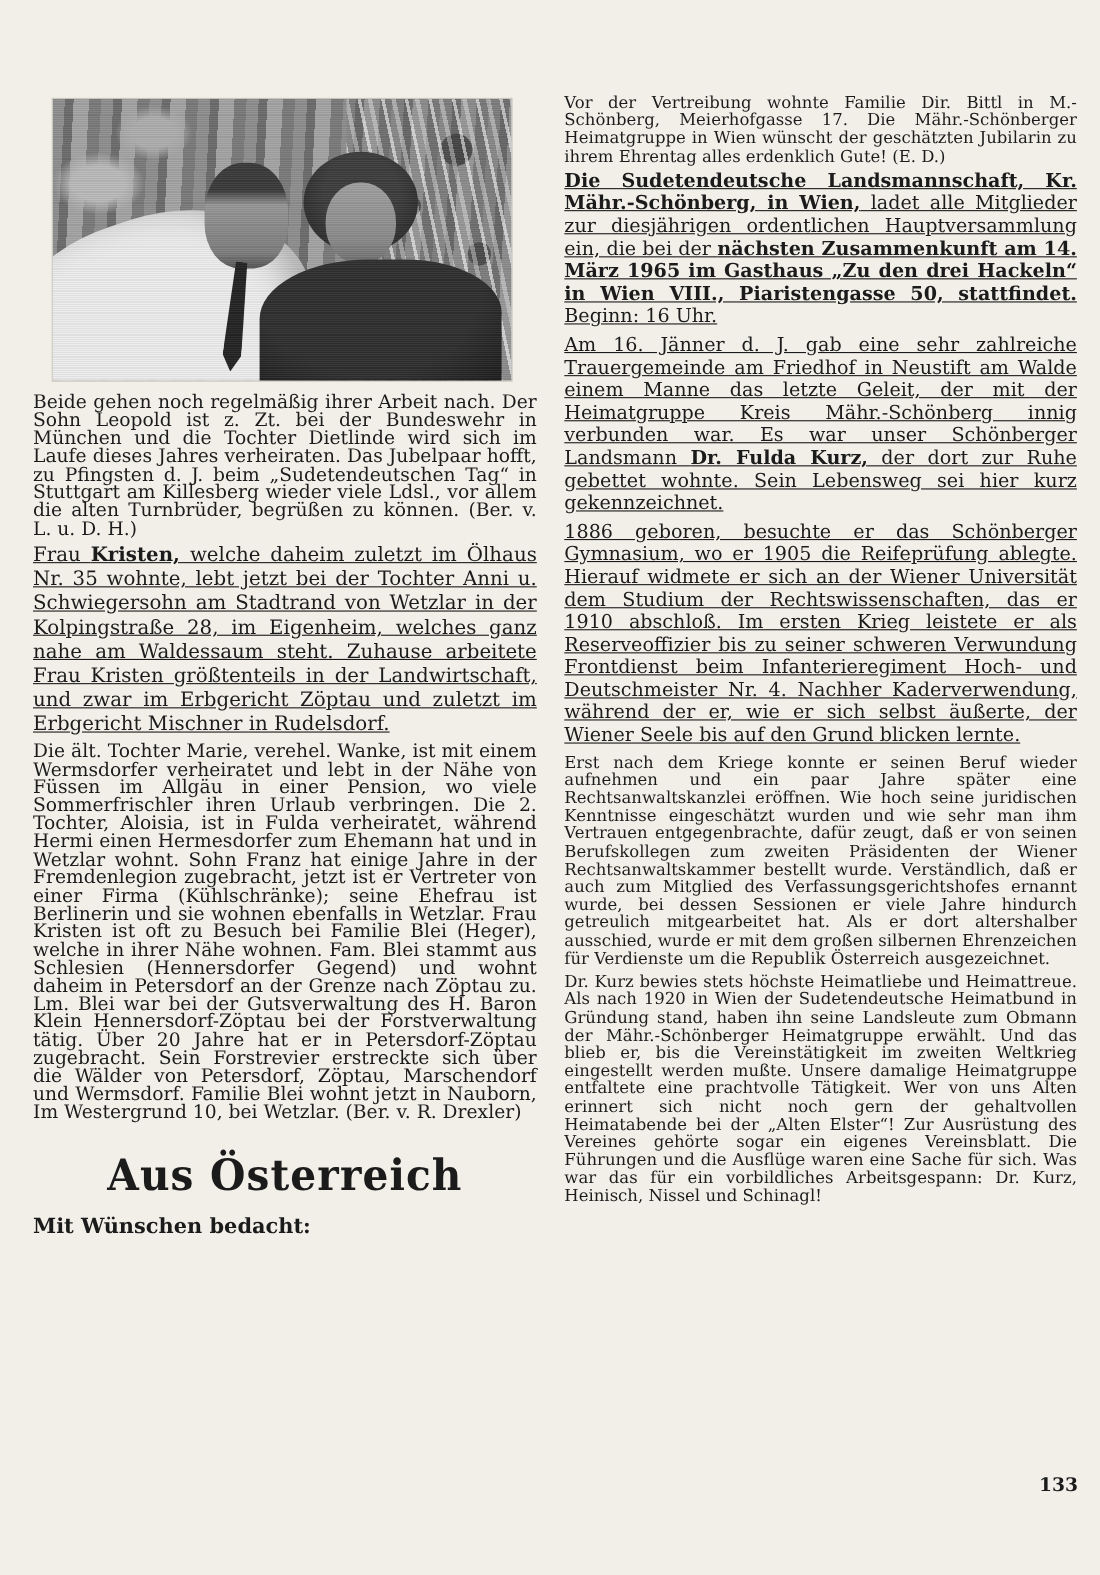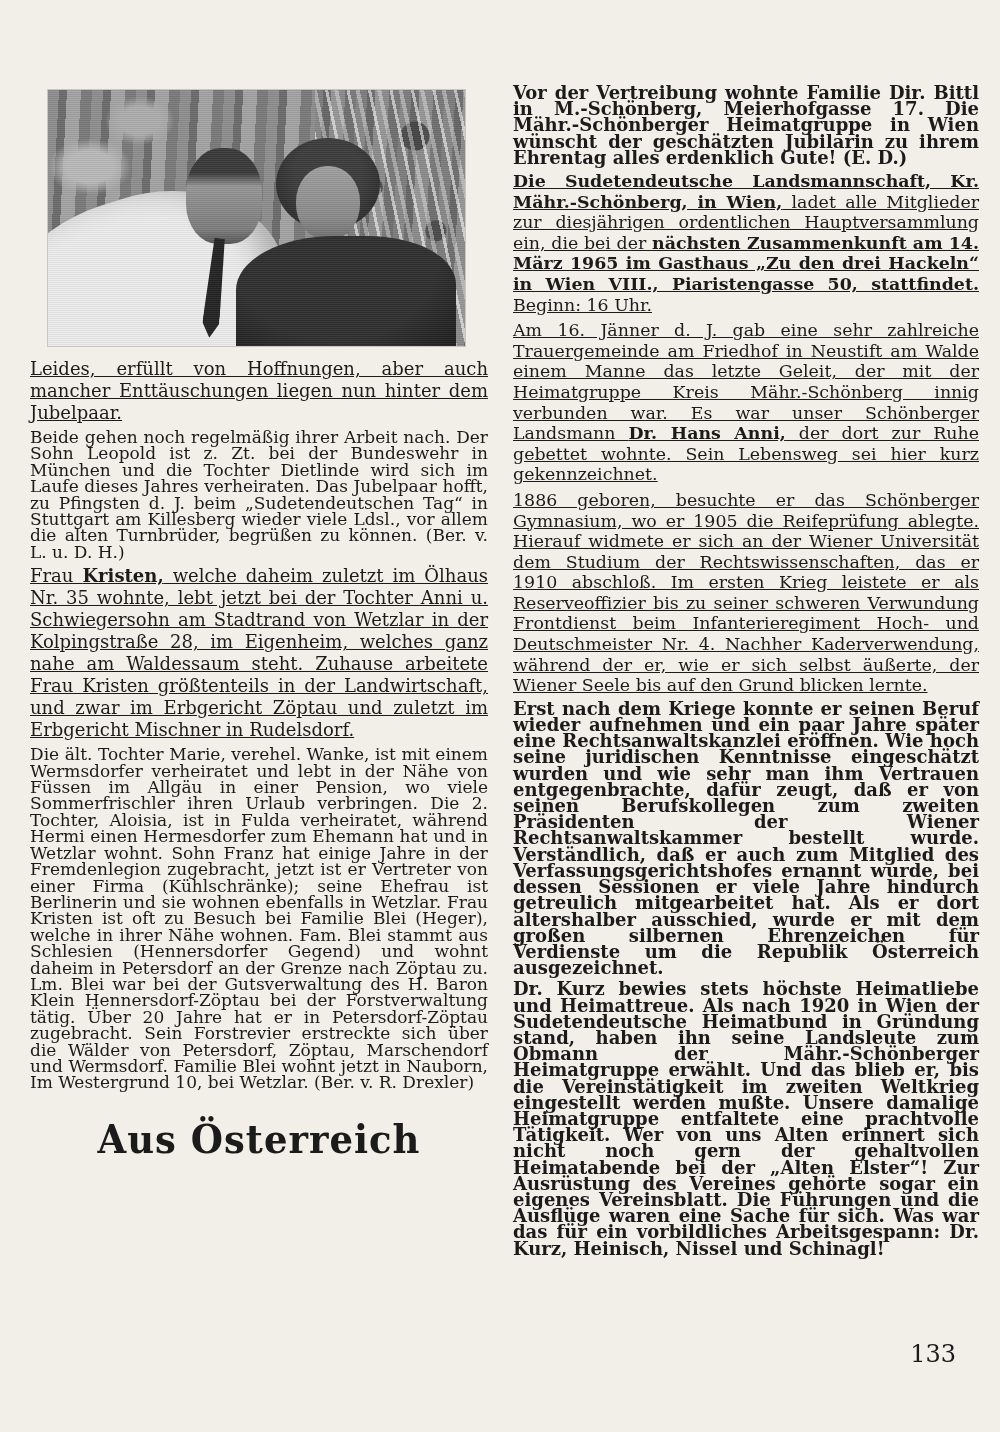--- a/index.html
+++ b/index.html
@@ -13,21 +13,21 @@
     overflow:hidden;
   }
   .col { position:absolute; top:85px; }
   .col-left  { left:30px;  width:458px; }
   .col-right { left:513px; width:466px; }
 
   p { margin:0; text-align:justify; }
   p.large { font-size:18px;   line-height:22px;   margin-bottom:5px;text-decoration:underline; }
   p.small { font-size:17px; line-height:16.4px; margin-bottom:5px; }
   .col-right p.large { font-size:17.4px; line-height:20.6px; }
-  .col-right p.small { font-size:18px; line-height:16.2px;font-weight:bold; }
+  .col-right p.small { font-size:15px; line-height:16.2px; }
   b { font-weight:bold; }
 
   
   .photo {
     position:relative;
     width:417px; height:256px;
     margin:5px 0 12px 18px;
     background:
       radial-gradient(circle at 88% 18%, #3c3c3c 0 14px, rgba(0,0,0,0) 15px),
       radial-gradient(circle at 78% 38%, #4a4a4a 0 9px, rgba(0,0,0,0) 10px),
@@ -84,63 +84,63 @@
   .heading-fraktur {
     font-family:"DejaVu Serif", serif;
     font-size:37px; font-weight:900;
     text-align:center; letter-spacing:1px;
     margin:26px 0 14px 0;
     transform:scaleY(1.06);
   }
   .subheading { font-size:19px; font-weight:bold; margin-bottom:9px; text-align:left; }
 
   .page-number {
-    position:absolute; right:44px; top:1340px;
-    font-size:24px; font-weight:normal;
+    position:absolute; right:20px; top:1340px;
+    font-size:17px; font-weight:bold;
   }
 </style>
 </head>
 <body>
 
 <div class="page">
 
   <div class="col col-left">
 
     <div class="photo">
       <div class="tinsel"></div>
       <div class="man-shirt"></div>
       <div class="man-face"></div>
       <div class="man-tie"></div>
       <div class="woman-hair"></div>
       <div class="woman-face"></div>
       <div class="woman-body"></div>
       <div class="grain"></div>
     </div>
 
-    <p class="large caption">Leides, erfüllt von Hoffnungen, aber auch mancher Enttäuschungen liegen nun hinter dem Jubelpaar.</p>
 
     <p class="small">Beide gehen noch regelmäßig ihrer Arbeit nach. Der Sohn Leopold ist z. Zt. bei der Bundeswehr in München und die Tochter Dietlinde wird sich im Laufe dieses Jahres verheiraten. Das Jubelpaar hofft, zu Pfingsten d. J. beim „Sudetendeutschen Tag“ in Stuttgart am Killesberg wieder viele Ldsl., vor allem die alten Turnbrüder, begrüßen zu können. (Ber. v. L. u. D. H.)</p>
 
     <p class="large"><span>Frau </span><b>Kristen,</b><span> welche daheim zuletzt im Ölhaus Nr. 35 wohnte, lebt jetzt bei der Tochter Anni u. Schwiegersohn am Stadtrand von Wetzlar in der Kolpingstraße 28, im Eigenheim, welches ganz nahe am Waldessaum steht. Zuhause arbeitete Frau Kristen größtenteils in der Landwirtschaft, und zwar im Erbgericht Zöptau und zuletzt im Erbgericht Mischner in Rudelsdorf.</span></p>
 
     <p class="small">Die ält. Tochter Marie, verehel. Wanke, ist mit einem Wermsdorfer verheiratet und lebt in der Nähe von Füssen im Allgäu in einer Pension, wo viele Sommerfrischler ihren Urlaub verbringen. Die 2. Tochter, Aloisia, ist in Fulda verheiratet, während Hermi einen Hermesdorfer zum Ehemann hat und in Wetzlar wohnt. Sohn Franz hat einige Jahre in der Fremdenlegion zugebracht, jetzt ist er Vertreter von einer Firma (Kühlschränke); seine Ehefrau ist Berlinerin und sie wohnen ebenfalls in Wetzlar. Frau Kristen ist oft zu Besuch bei Familie Blei (Heger), welche in ihrer Nähe wohnen. Fam. Blei stammt aus Schlesien (Hennersdorfer Gegend) und wohnt daheim in Petersdorf an der Grenze nach Zöptau zu. Lm. Blei war bei der Gutsverwaltung des H. Baron Klein Hennersdorf-Zöptau bei der Forstverwaltung tätig. Über 20 Jahre hat er in Petersdorf-Zöptau zugebracht. Sein Forstrevier erstreckte sich über die Wälder von Petersdorf, Zöptau, Marschendorf und Wermsdorf. Familie Blei wohnt jetzt in Nauborn, Im Westergrund 10, bei Wetzlar. (Ber. v. R. Drexler)</p>
 
     <div class="heading-fraktur">Aus Österreich</div>
 
+    <div class="subheading">Mit Wünschen bedacht:</div>
 
   </div>
 
   <div class="col col-right">
 
     <p class="small">Vor der Vertreibung wohnte Familie Dir. Bittl in M.-Schönberg, Meierhofgasse 17. Die Mähr.-Schönberger Heimatgruppe in Wien wünscht der geschätzten Jubilarin zu ihrem Ehrentag alles erdenklich Gute! (E. D.)</p>
 
     <p class="large"><b>Die Sudetendeutsche Landsmannschaft, Kr. Mähr.-Schönberg, in Wien,</b><span> ladet alle Mitglieder zur diesjährigen ordentlichen Hauptversammlung ein, die bei der </span><b>nächsten Zusammenkunft am 14. März 1965 im Gasthaus „Zu den drei Hackeln“ in Wien VIII., Piaristengasse 50, stattfindet.</b><span> Beginn: 16 Uhr.</span></p>
 
 
-    <p class="large"><span>Am 16. Jänner d. J. gab eine sehr zahlreiche Trauergemeinde am Friedhof in Neustift am Walde einem Manne das letzte Geleit, der mit der Heimatgruppe Kreis Mähr.-Schönberg innig verbunden war. Es war unser Schönberger Landsmann </span><b>Dr. Hans Anni,</b><span> der dort zur Ruhe gebettet wohnte. Sein Lebensweg sei hier kurz gekennzeichnet.</span></p>
+    <p class="large"><span>Am 16. Jänner d. J. gab eine sehr zahlreiche Trauergemeinde am Friedhof in Neustift am Walde einem Manne das letzte Geleit, der mit der Heimatgruppe Kreis Mähr.-Schönberg innig verbunden war. Es war unser Schönberger Landsmann </span><b>Dr. Fulda Kurz,</b><span> der dort zur Ruhe gebettet wohnte. Sein Lebensweg sei hier kurz gekennzeichnet.</span></p>
 
     <p class="large">1886 geboren, besuchte er das Schönberger Gymnasium, wo er 1905 die Reifeprüfung ablegte. Hierauf widmete er sich an der Wiener Universität dem Studium der Rechtswissenschaften, das er 1910 abschloß. Im ersten Krieg leistete er als Reserveoffizier bis zu seiner schweren Verwundung Frontdienst beim Infanterieregiment Hoch- und Deutschmeister Nr. 4. Nachher Kaderverwendung, während der er, wie er sich selbst äußerte, der Wiener Seele bis auf den Grund blicken lernte.</p>
 
     <p class="small">Erst nach dem Kriege konnte er seinen Beruf wieder aufnehmen und ein paar Jahre später eine Rechtsanwaltskanzlei eröffnen. Wie hoch seine juridischen Kenntnisse eingeschätzt wurden und wie sehr man ihm Vertrauen entgegenbrachte, dafür zeugt, daß er von seinen Berufskollegen zum zweiten Präsidenten der Wiener Rechtsanwaltskammer bestellt wurde. Verständlich, daß er auch zum Mitglied des Verfassungsgerichtshofes ernannt wurde, bei dessen Sessionen er viele Jahre hindurch getreulich mitgearbeitet hat. Als er dort altershalber ausschied, wurde er mit dem großen silbernen Ehrenzeichen für Verdienste um die Republik Österreich ausgezeichnet.</p>
 
     <p class="small">Dr. Kurz bewies stets höchste Heimatliebe und Heimattreue. Als nach 1920 in Wien der Sudetendeutsche Heimatbund in Gründung stand, haben ihn seine Landsleute zum Obmann der Mähr.-Schönberger Heimatgruppe erwählt. Und das blieb er, bis die Vereinstätigkeit im zweiten Weltkrieg eingestellt werden mußte. Unsere damalige Heimatgruppe entfaltete eine prachtvolle Tätigkeit. Wer von uns Alten erinnert sich nicht noch gern der gehaltvollen Heimatabende bei der „Alten Elster“! Zur Ausrüstung des Vereines gehörte sogar ein eigenes Vereinsblatt. Die Führungen und die Ausflüge waren eine Sache für sich. Was war das für ein vorbildliches Arbeitsgespann: Dr. Kurz, Heinisch, Nissel und Schinagl!</p>
 
   </div>
 
   <div class="page-number">133</div>

